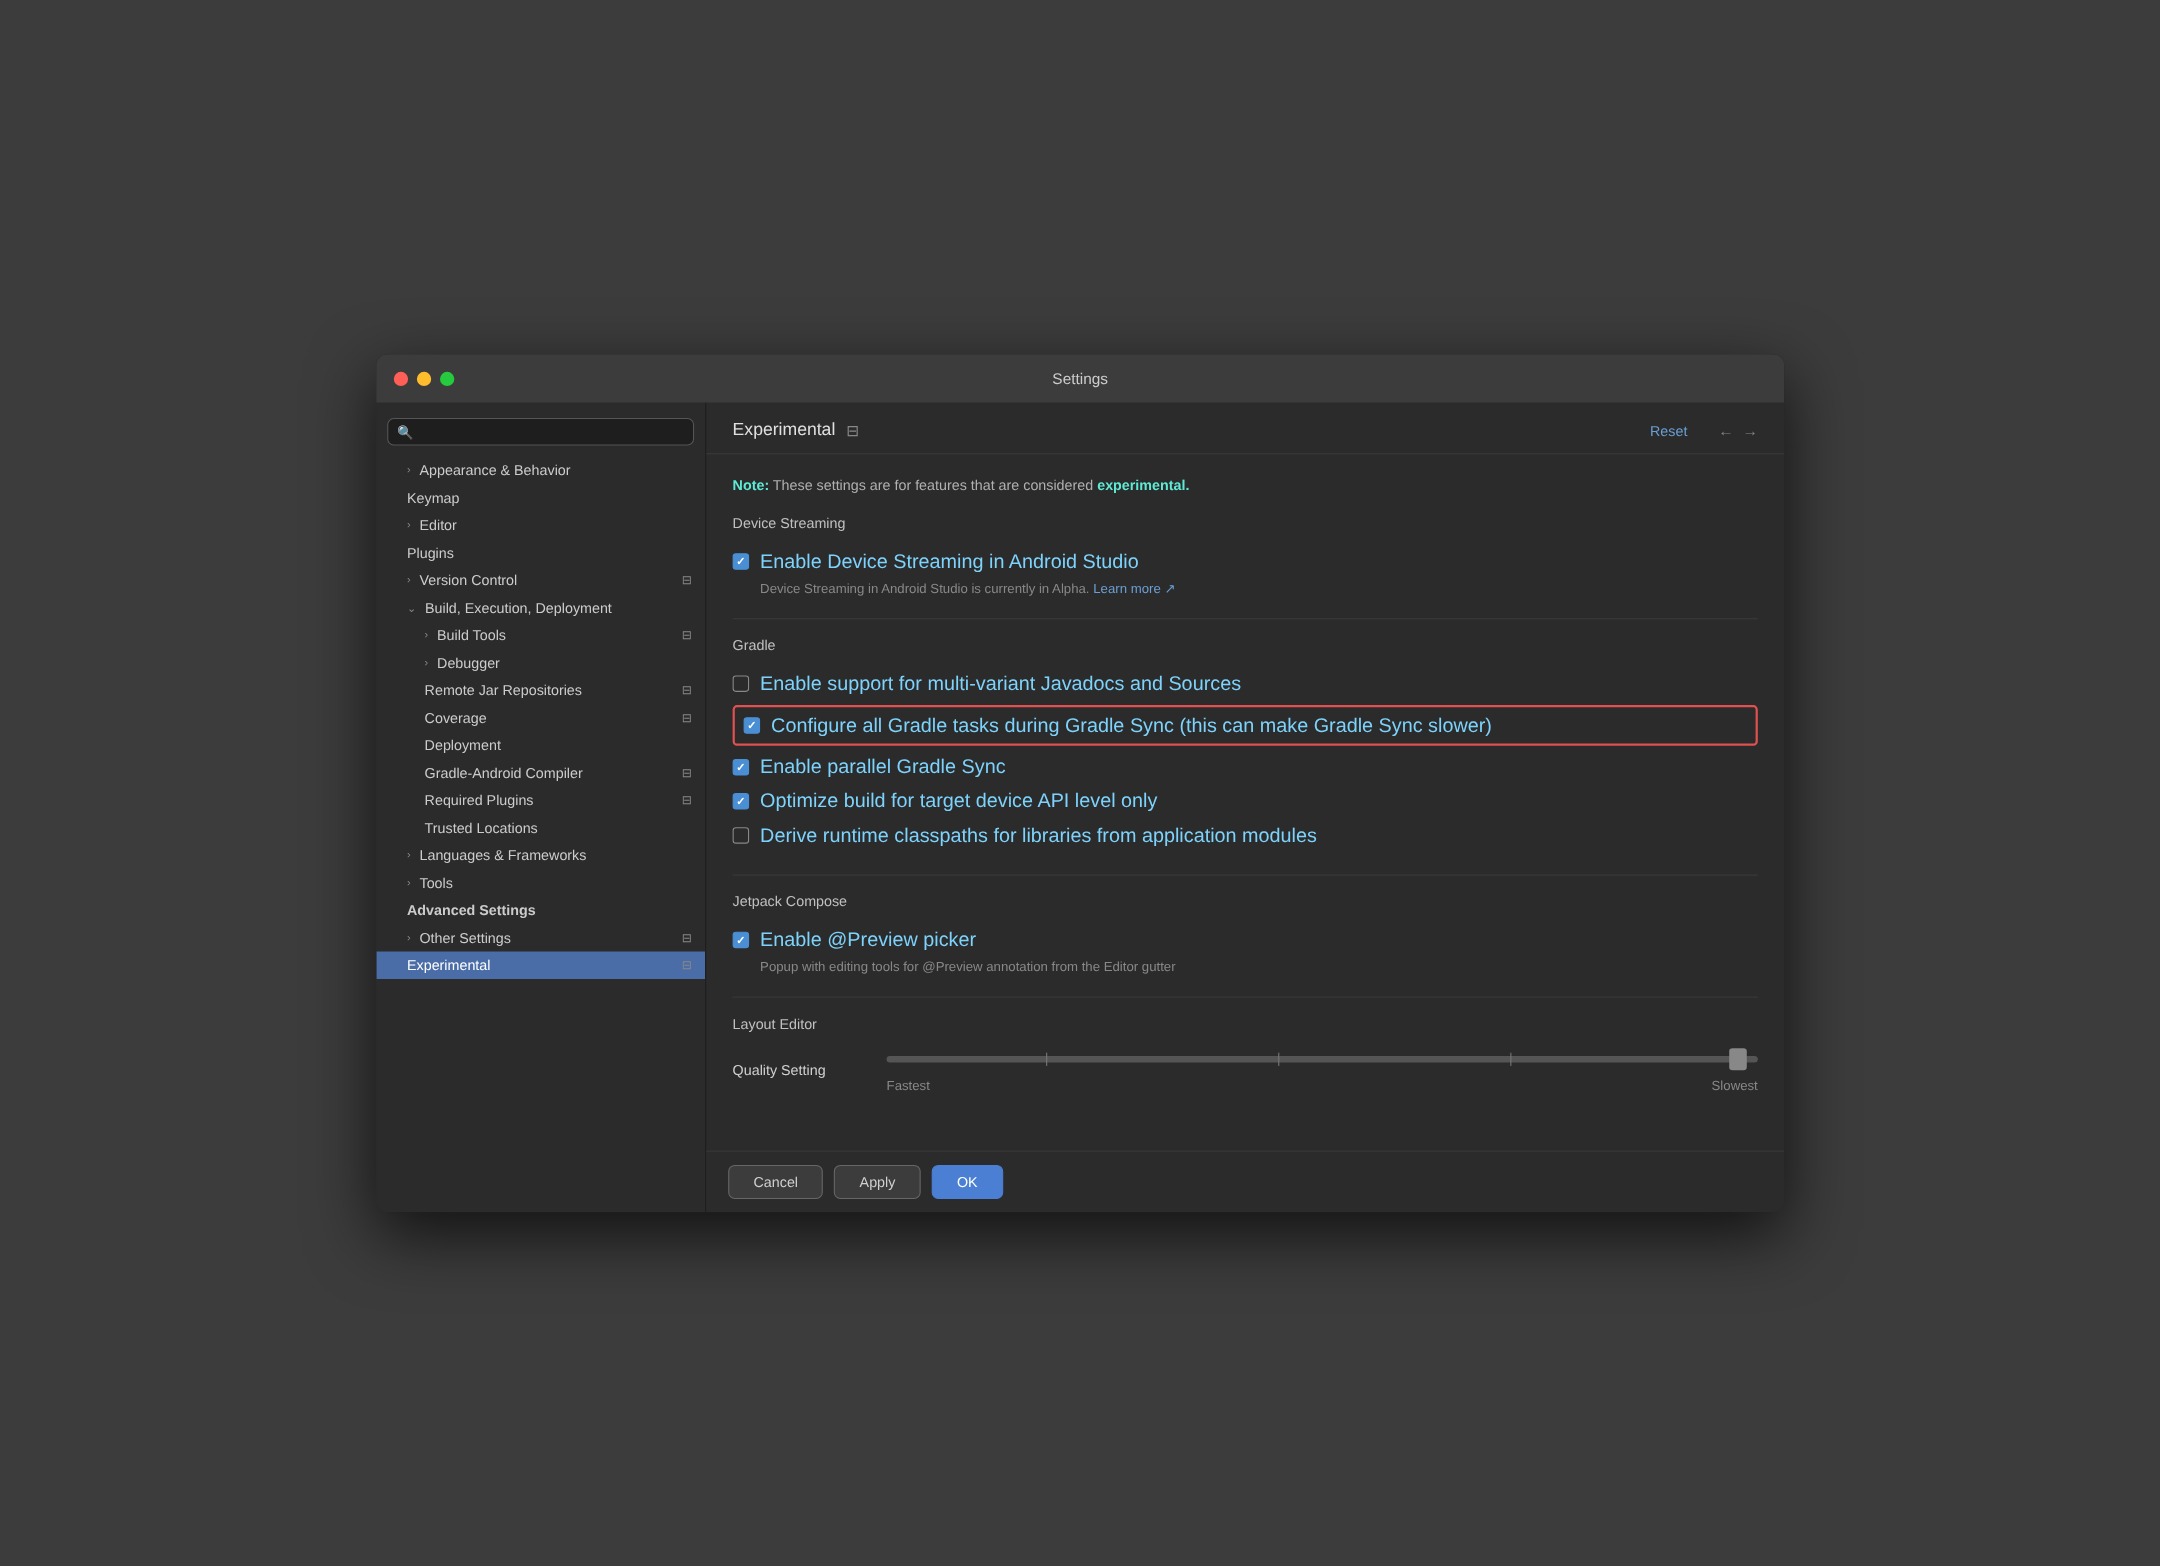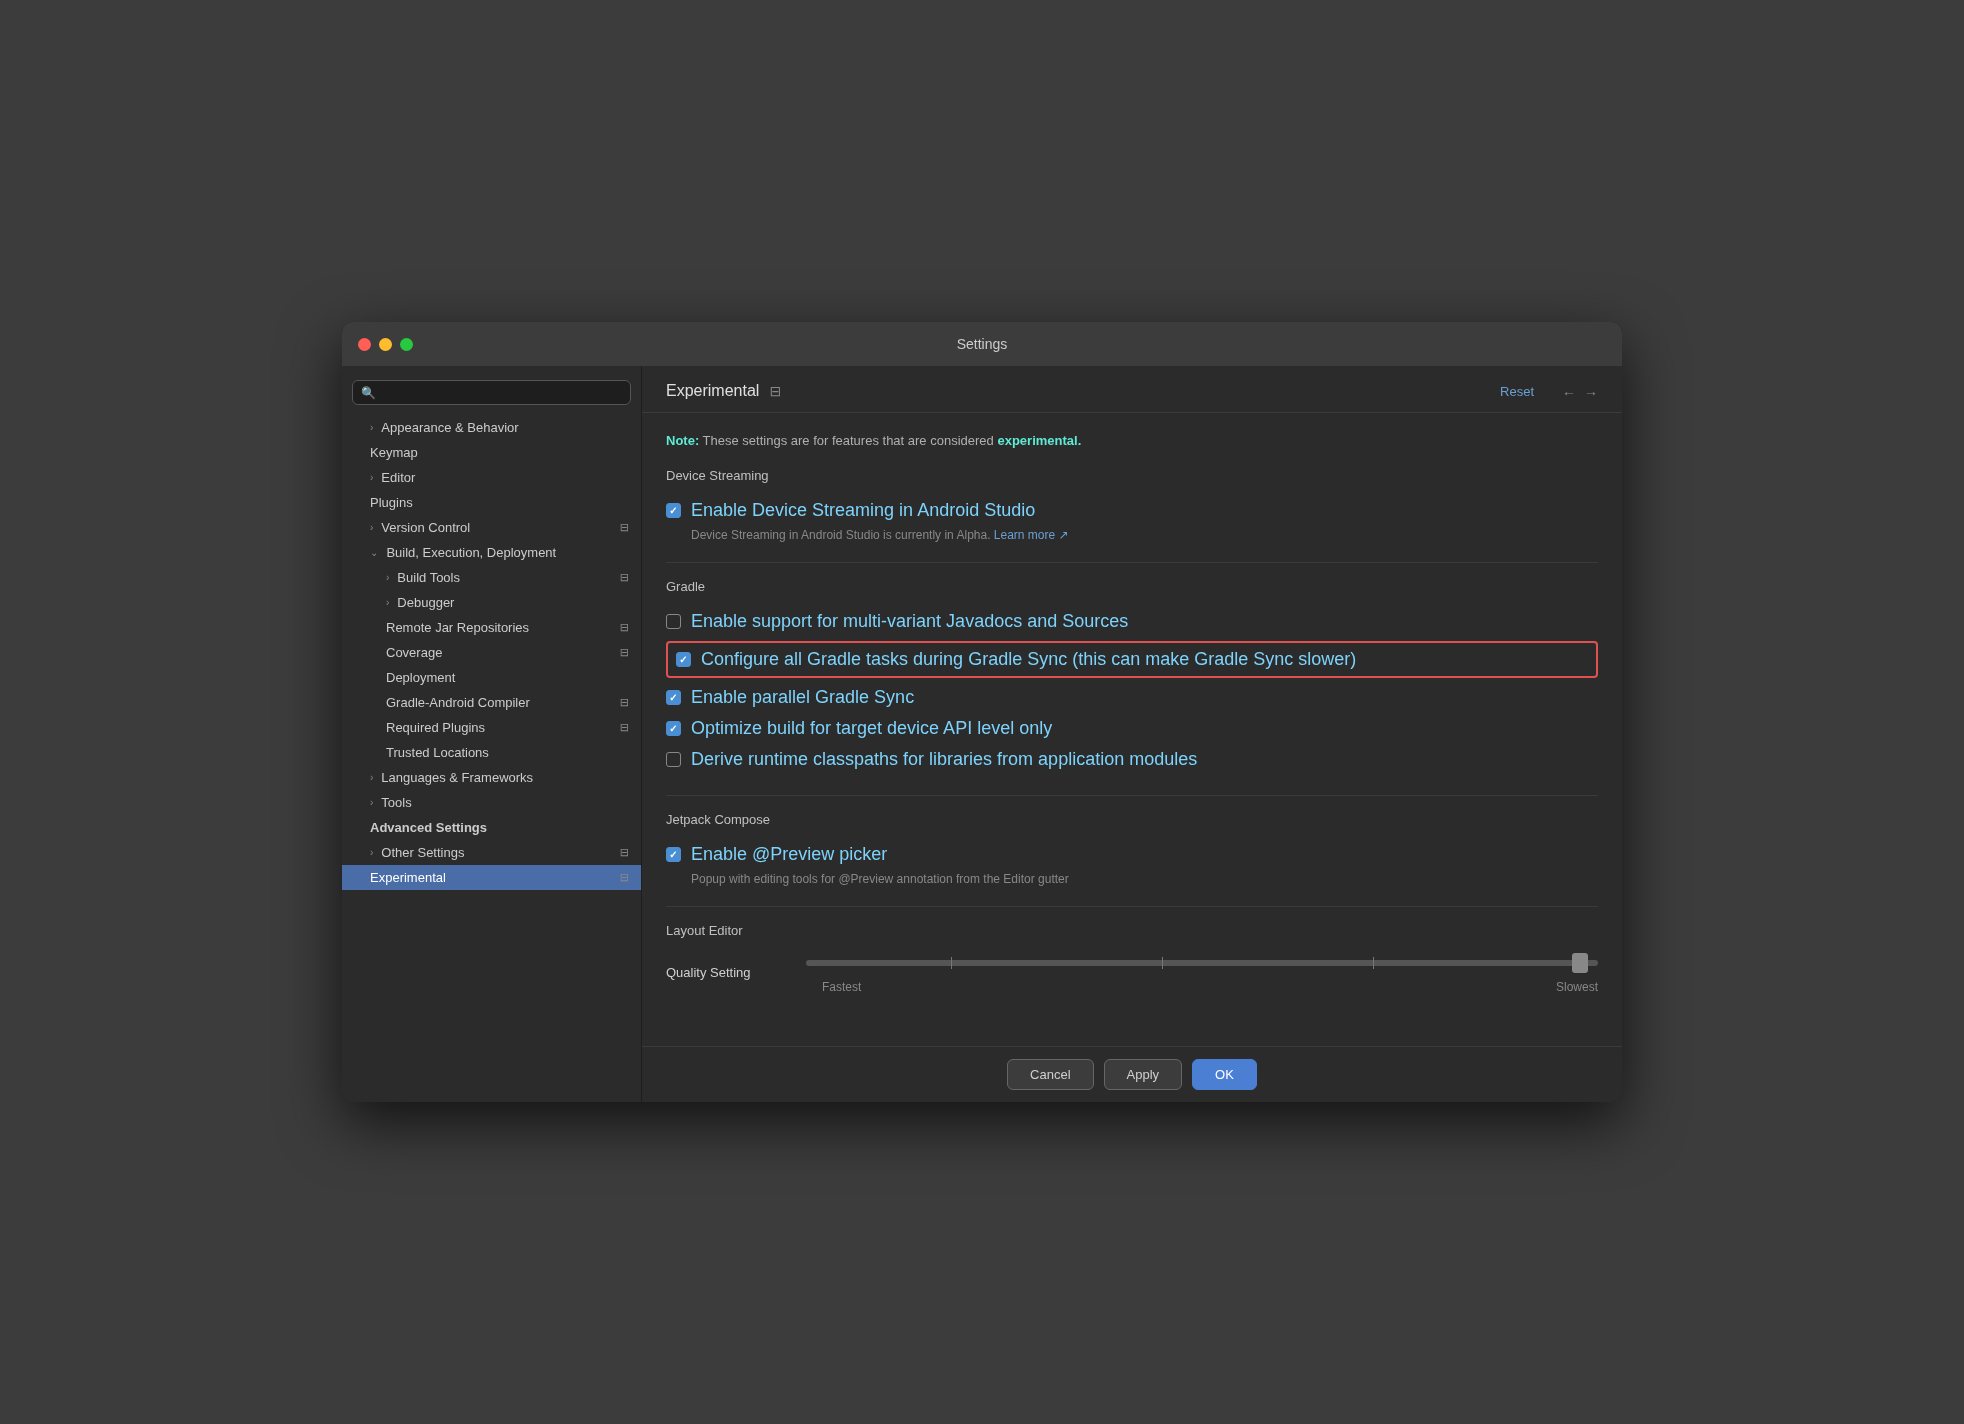--- a/index.html
+++ b/index.html
@@ -285,34 +285,33 @@
     }
     .slider-tick {
       width: 1px;
       height: 12px;
       background: #777;
     }
     .slider-labels {
       display: flex;
       justify-content: space-between;
       margin-top: 4px;
-      margin-left: 16px;
     }
     .slider-label-left, .slider-label-right {
       color: #888;
       font-size: 12px;
     }
     
     .bottom-bar {
       height: 56px;
       background: #2b2b2b;
       border-top: 1px solid #3a3a3a;
       display: flex;
       align-items: center;
-      justify-content: center;
+      justify-content: flex-start;
       padding: 0 20px;
       gap: 10px;
       flex-shrink: 0;
     }
     .btn {
       padding: 7px 22px;
       border-radius: 6px;
       font-size: 13px;
       cursor: pointer;
       border: 1px solid #666;

